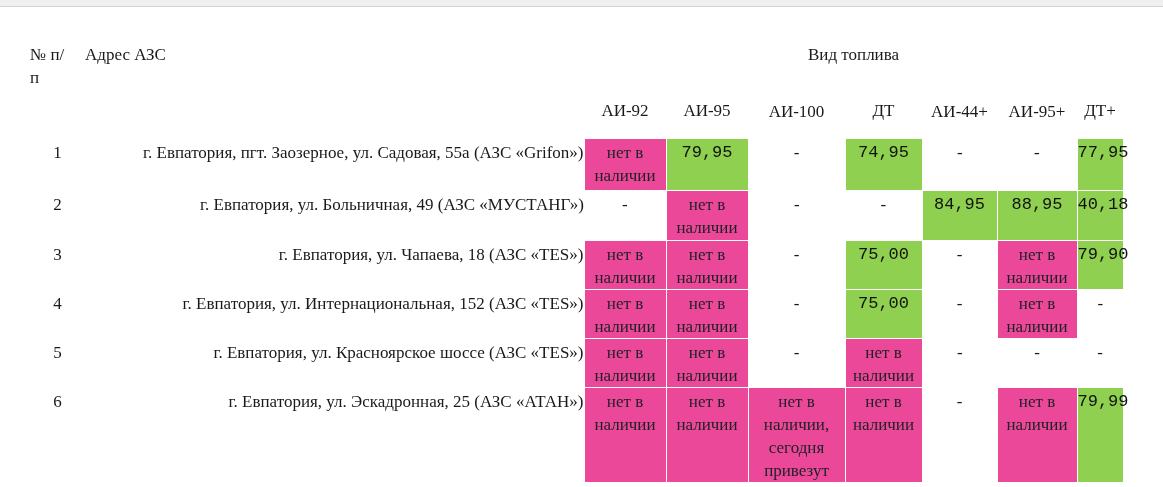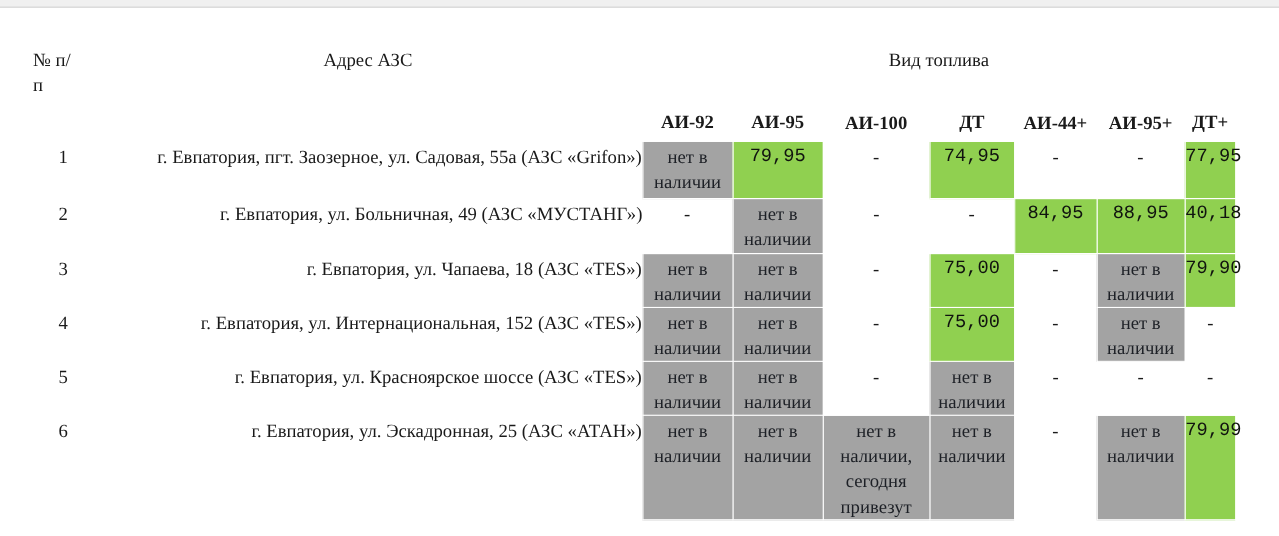--- a/index.html
+++ b/index.html
@@ -36,28 +36,28 @@
   col.c-ai95  { width: 82px; }
   col.c-ai100 { width: 97px; }
   col.c-dt    { width: 77px; }
   col.c-ai92p { width: 75px; }
   col.c-ai95p { width: 80px; }
   col.c-dtp   { width: 46px; }
 
   thead tr.group-row { height: 56px; }
   thead tr.types-row { height: 26px; }
   th.num-header { text-align: left; }
-  th.addr-header { text-align: center; }
+  th.addr-header { text-align: left; }
   th.fuel-group-header { text-align: center; }
-  th.fuel-type-header { vertical-align: bottom; padding-bottom: 6px; font-weight: bold; }
+  th.fuel-type-header { vertical-align: bottom; padding-bottom: 16px; }
 
   tbody td.num { text-align: center; padding-top: 2px; }
   tbody td.addr { text-align: right; padding-top: 2px; padding-left: 2px; }
   tbody td.cell { text-align: center; padding-top: 2px; }
-  tbody td.c-red   { background: #a3a3a3; border: 1px solid #ffffff; color: #1d2026; }
+  tbody td.c-red   { background: #ec4899; border: 1px solid #ffffff; color: #1d2026; }
   tbody td.c-green { background: #90d050; border: 1px solid #ffffff; color: #10130f; font-family: Liberation Mono, monospace; }
   tbody td.c-none  { background: transparent; }
 
   tbody tr:nth-child(1) { height: 52px; }
   tbody tr:nth-child(2) { height: 50px; }
   tbody tr:nth-child(3) { height: 48px; }
   tbody tr:nth-child(4) { height: 47px; }
   tbody tr:nth-child(5) { height: 46px; }
   tbody tr:nth-child(6) { height: 90px; }
 </style>

